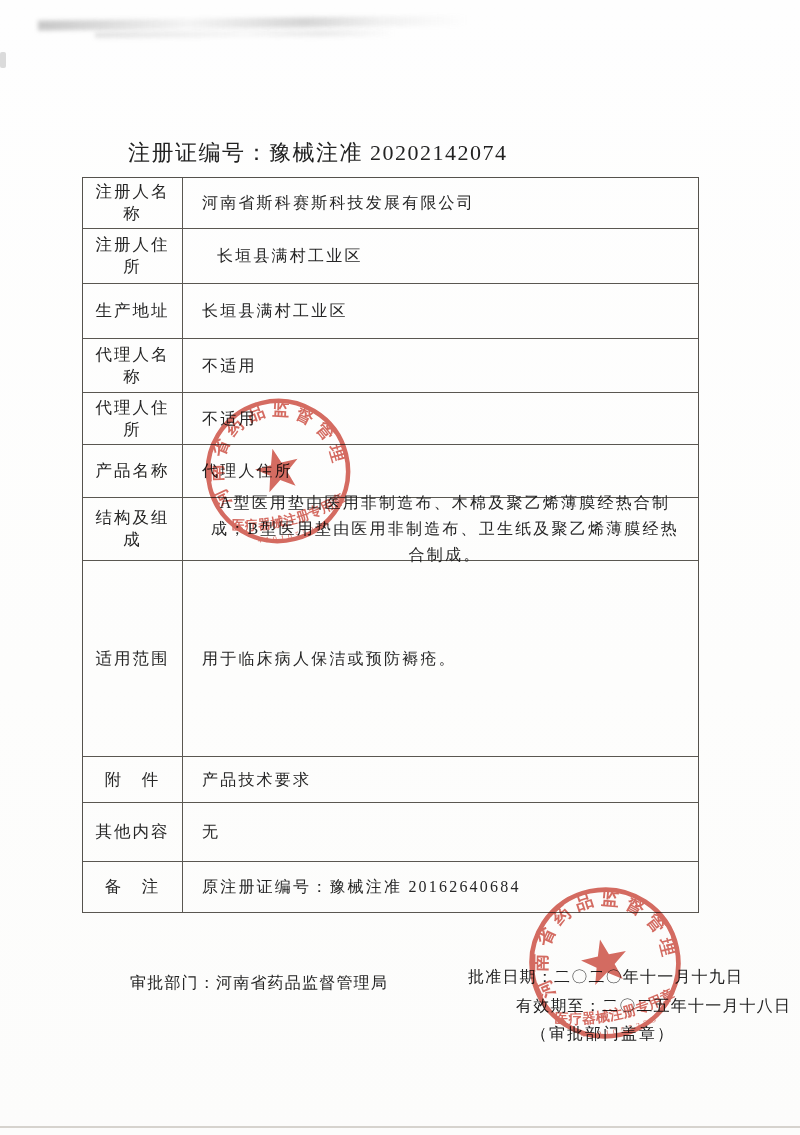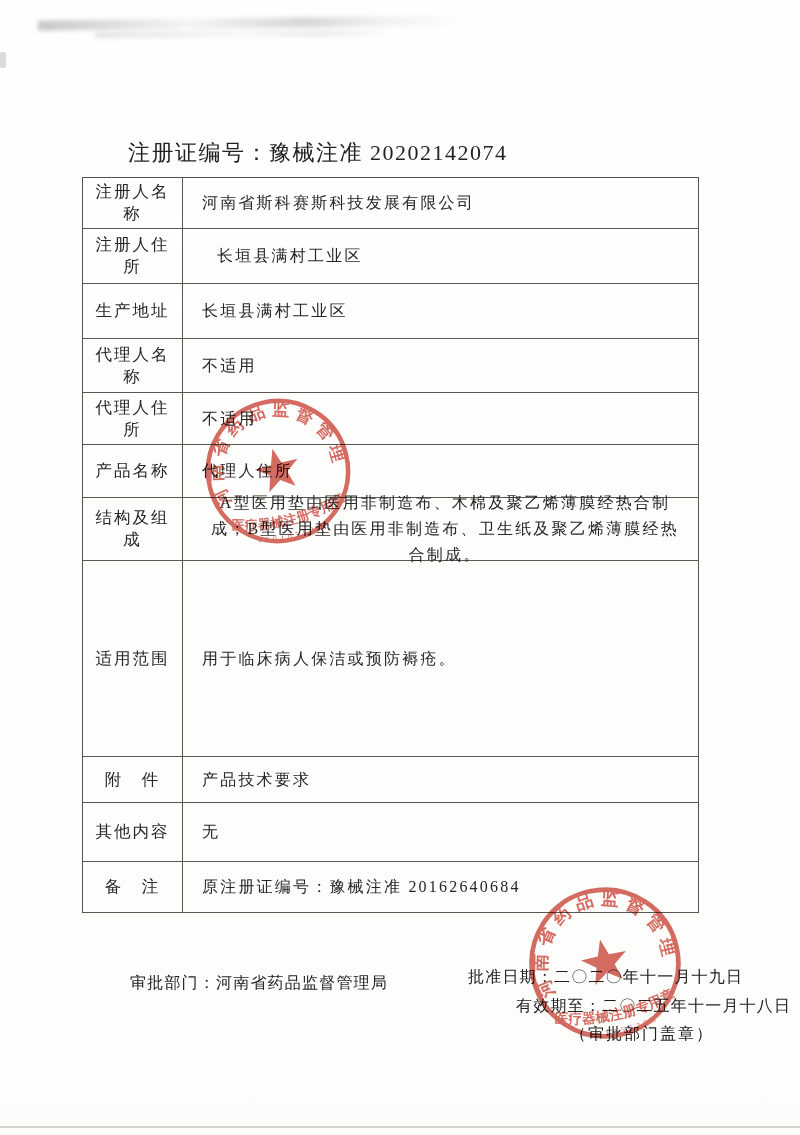--- a/index.html
+++ b/index.html
@@ -61,21 +61,21 @@
     flex:1;display:flex;align-items:center;
     padding:4px 10px 4px 19px;box-sizing:border-box;
     font-size:16px;letter-spacing:2.2px;line-height:1.62;color:#262626;
     text-align:center;
   }
 
   .footer-item{position:absolute;font-size:16px;letter-spacing:1.2px;color:#222;}
   .f-dept{left:130px;top:973px;}
   .f-date{left:468px;top:967px;}
   .f-valid{left:492px;top:996px;margin-left:24px;}
-  .f-sealnote{left:570px;top:1024px;letter-spacing:2px;text-align:right;}
+  .f-sealnote{left:531px;top:1024px;letter-spacing:2px;text-align:right;}
 
   
   .stamp{
     position:absolute;mix-blend-mode:multiply;opacity:.86;pointer-events:none;
   }
   .stamp svg{display:block;}
   .stamp-1{left:193px;top:386px;width:170px;height:170px;transform:rotate(-14deg);}
   .stamp-2{left:516px;top:874px;width:178px;height:178px;transform:rotate(-12deg);}
 </style>
 </head>

